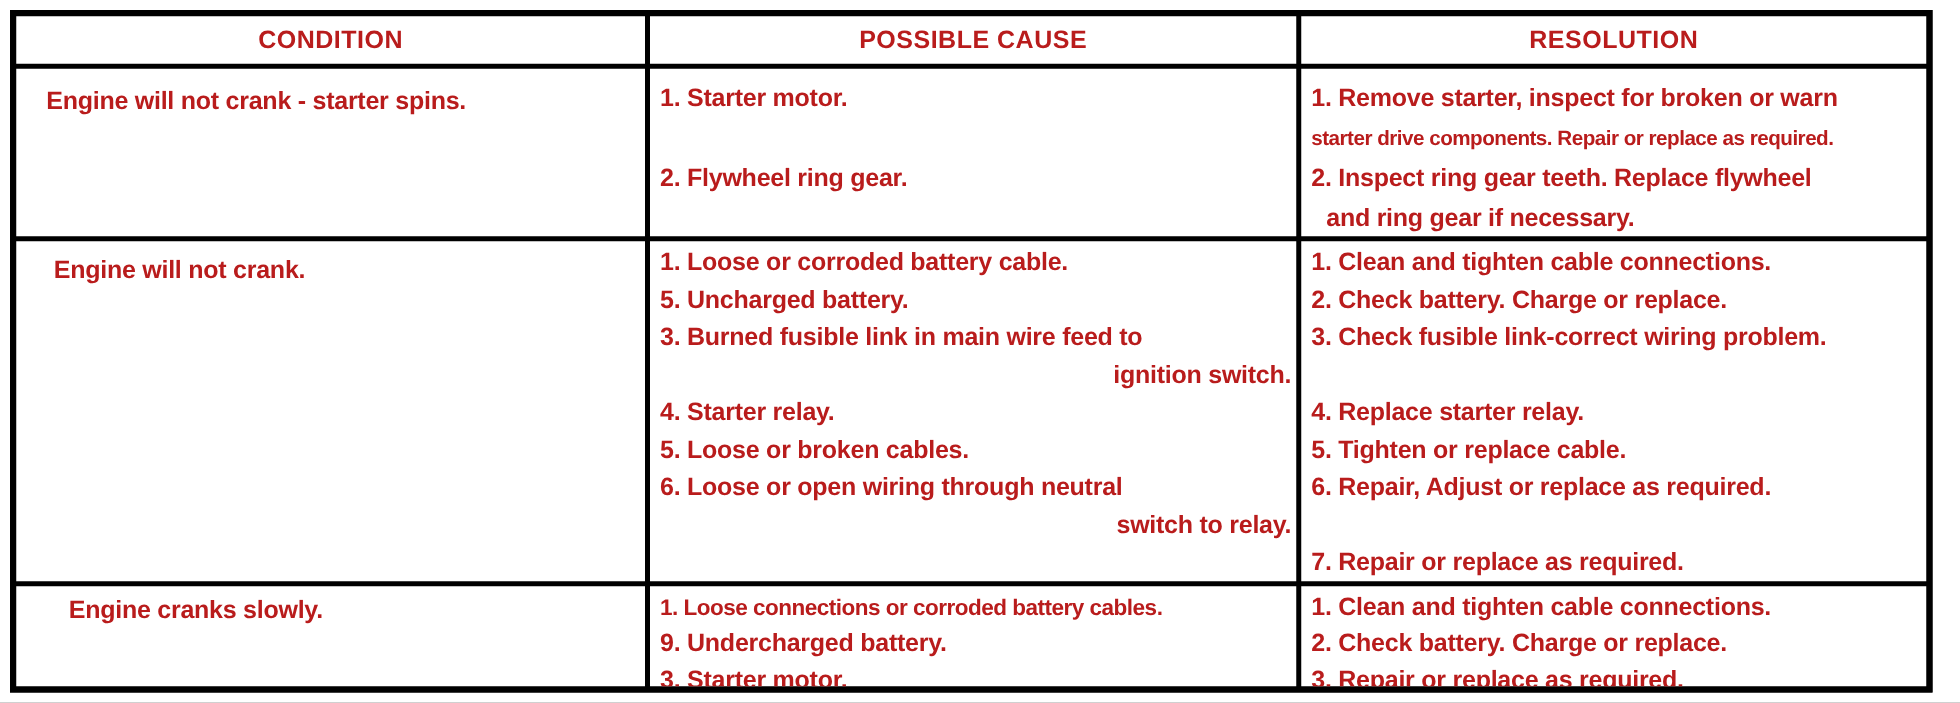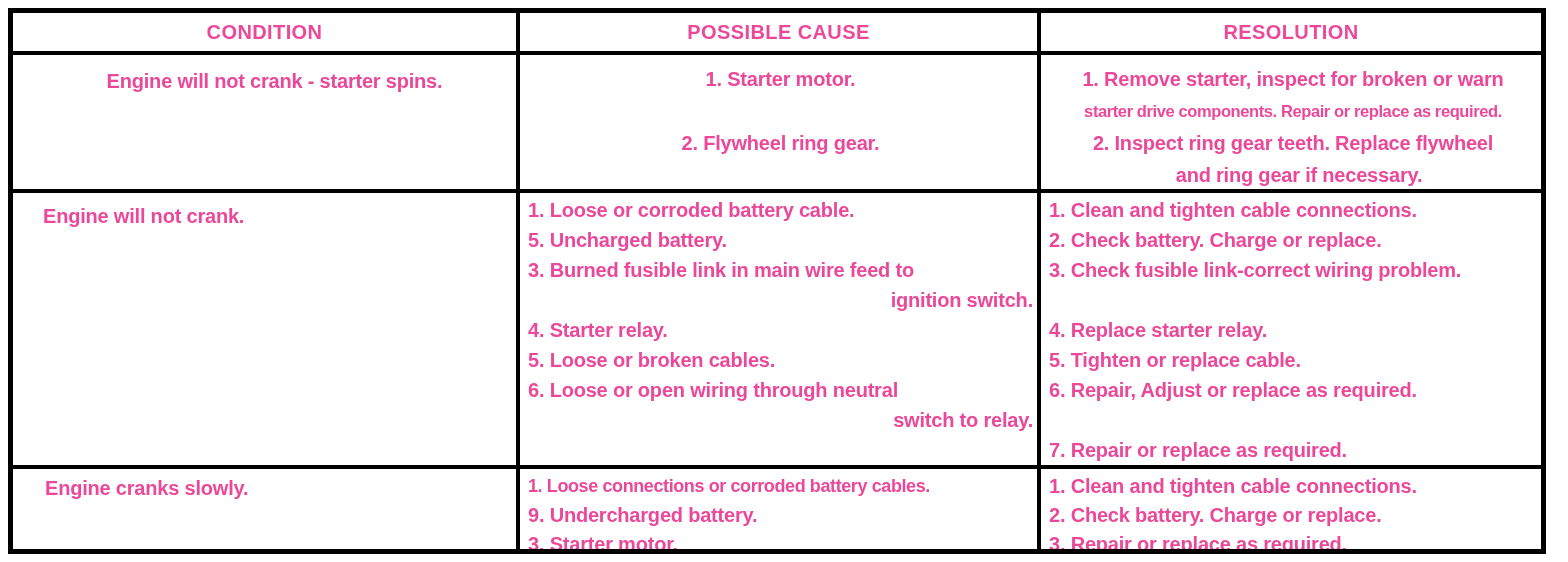--- a/index.html
+++ b/index.html
@@ -17,41 +17,41 @@
   .ttable {
     position: absolute;
     left: 8px; top: 8px;
     width: 1538px; height: 546px;
     border: 5px solid #000;
     background: #000;
     display: grid;
     grid-template-columns: 503px 517px 1fr;
     grid-template-rows: 38px 134px 272px 1fr;
     gap: 4px;
-    color: #ec4899;
+    color: #b91c1c;
     font-weight: 700;
   }
   .cell { background: #ffffff; overflow: hidden; }
   .hcell {
     display: flex; align-items: center; justify-content: center;
     font-size: 20px; letter-spacing: 0.4px;
   }
   .line { white-space: nowrap; font-size: 20px; letter-spacing: -0.2px; }
   
-  .r1 { padding: 8px 4px 0 8px; text-align: center; }
+  .r1 { padding: 8px 4px 0 8px; }
   .r1 .line { line-height: 32px; }
   .r1.cond { padding-left: 24px; padding-top: 10px; }
   
   .r2 { padding: 2px 4px 0 8px; }
   .r2 .line { line-height: 30px; }
   .r2.cond { padding-left: 30px; padding-top: 8px; }
   
   .r3 { padding: 3px 4px 0 8px; }
   .r3 .line { line-height: 29px; }
-  .r3.cond { padding-left: 32px; padding-top: 5px; }
+  .r3.cond { padding-left: 42px; padding-top: 5px; }
 
   .cont { padding-left: 38px; text-align: right; }      
   .cont2 { padding-left: 12px; }     
   .spacer { visibility: hidden; }
   .condensed { font-size: 16.5px; letter-spacing: -0.4px; }
   .semicond { font-size: 18px; letter-spacing: -0.4px; }
 </style>
 </head>
 <body>
 

